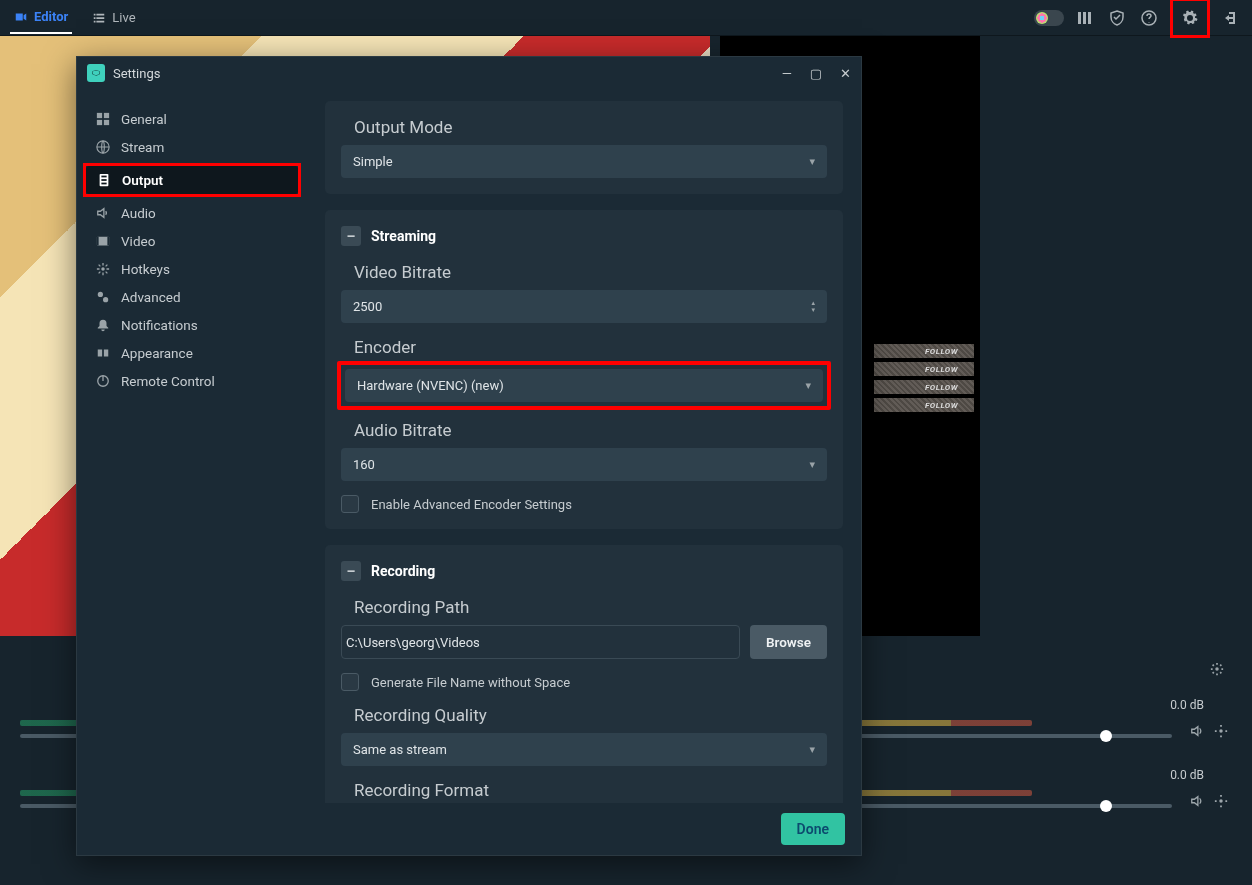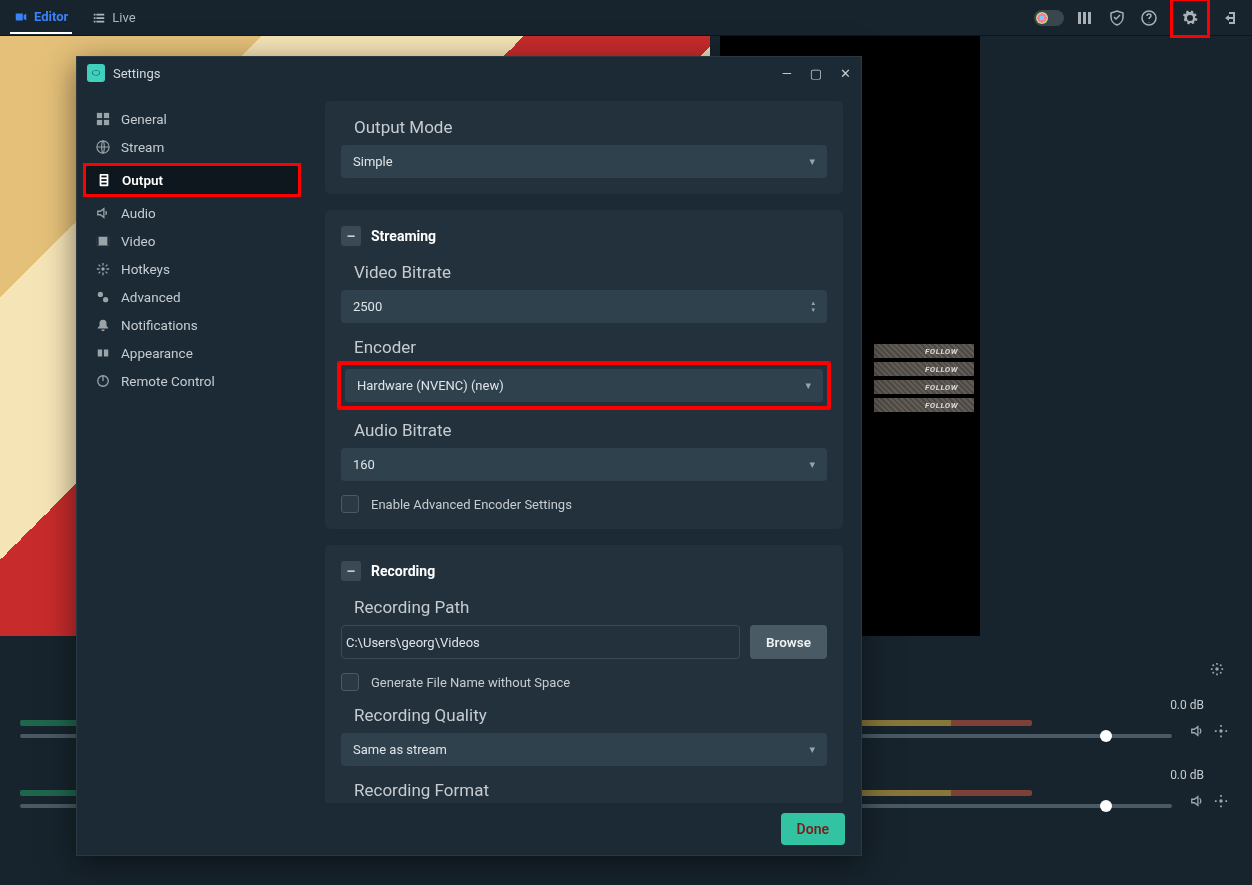--- a/index.html
+++ b/index.html
@@ -66,21 +66,21 @@
 .field { margin-bottom: 14px; }
 .checkbox-row { display: flex; align-items: center; gap: 12px; font-size: 13px; color: #c6ccd0; }
 .checkbox { width: 18px; height: 18px; border: 1px solid #4a5a65; border-radius: 3px; background: #2a3944; cursor: pointer; }
 
 .path-row { display: flex; gap: 10px; }
 .browse-btn { background: #4a5a65; color: #eef1f3; border: none; padding: 9px 16px; border-radius: 4px; font-size: 13.5px; font-weight: 600; cursor: pointer; }
 
 .encoder-highlight { border: 4px solid #ff0000; padding: 4px; margin: -4px; border-radius: 2px; }
 
 .dialog-footer { padding: 10px 16px; display: flex; justify-content: flex-end; }
-.done-btn { background: #31c3a2; color: #7f1d1d; border: none; padding: 8px 16px; border-radius: 4px; font-size: 14px; font-weight: 600; cursor: pointer; }
+.done-btn { background: #31c3a2; color: #0c4a6e; border: none; padding: 8px 16px; border-radius: 4px; font-size: 14px; font-weight: 600; cursor: pointer; }
 
 svg { display: block; }
 </style>
 </head>
 <body>
 
 <div class="topbar">
   <div class="topbar-left">
     <div class="tab-item active">
       <span>

